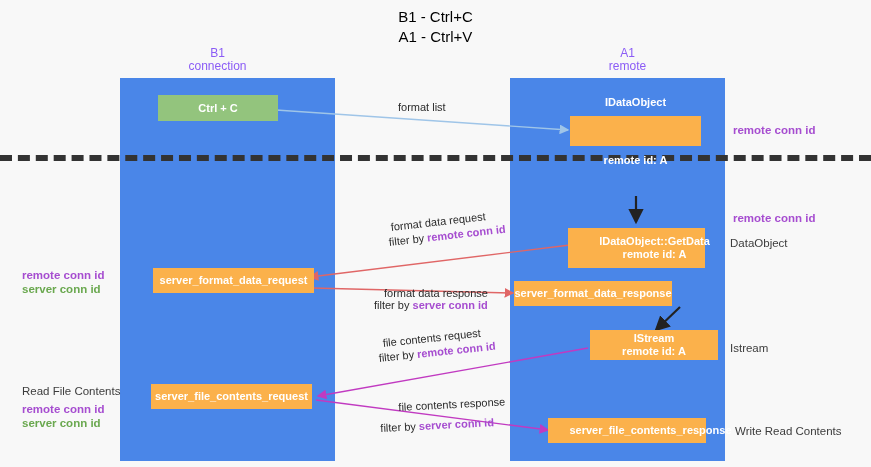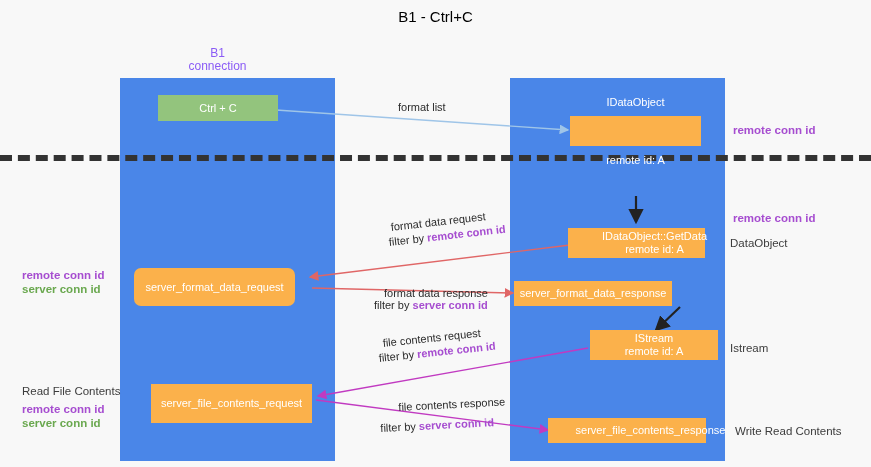--- a/index.html
+++ b/index.html
@@ -17,20 +17,21 @@
   .lane{position:absolute;background:#4a86e8;}
   .lane-head{position:absolute;text-align:center;font-size:12px;line-height:13px;color:#8b5cf6;}
 
   .box{
     position:absolute;
     box-sizing:border-box;
     display:flex;flex-direction:column;
     align-items:center;justify-content:center;
     color:#ffffff;font-size:11px;line-height:13px;
     text-align:center;
+    font-weight:bold;
   }
   .box.green{background:#93c47d;}
   .box.orange{background:#fbb14b;}
   .box .l2{font-size:11px;}
 
   .sidelabel{position:absolute;font-size:11.5px;line-height:14px;}
   .sidelabel.dark{color:#3c3c3c;}
   .sidelabel .rc{color:#a64dd0;font-weight:bold;}
   .sidelabel .sc{color:#6aa84f;font-weight:bold;}
 
@@ -43,25 +44,30 @@
   .divider{position:absolute;left:0;top:155px;width:871px;height:0;
            border-top:6px dashed #333333;}
 </style>
 </head>
 <body>
 
 <div id="stage">
 
   <div class="title">
     <div>B1 - Ctrl+C</div>
+    <div>A1 - Ctrl+V</div>
   </div>
 
   <div class="lane-head" style="left:140px;top:47px;width:155px;">
     <div>B1</div>
     <div>connection</div>
+  </div>
+  <div class="lane-head" style="left:550px;top:47px;width:155px;">
+    <div>A1</div>
+    <div>remote</div>
   </div>
 
   <div class="lane" style="left:120px;top:78px;width:215px;height:383px;"></div>
   <div class="lane" style="left:510px;top:78px;width:215px;height:383px;"></div>
 
   <svg id="wires" viewBox="0 0 871 467">
     <defs>
       <marker id="ar-blue" markerWidth="7" markerHeight="7" refX="6" refY="3.5" orient="auto">
         <polygon points="0,0 7,3.5 0,7" fill="#9fc5e8"></polygon>
       </marker>
@@ -90,35 +96,35 @@
 
     <line x1="316" y1="400" x2="548" y2="430" stroke="#c13ac1" stroke-width="1.4" marker-end="url(#ar-pur)"></line>
   </svg>
 
   <div class="divider"></div>
 
   <div class="box green" style="left:158px;top:95px;width:120px;height:26px;">
     <div>Ctrl + C</div>
   </div>
 
-  <div class="box orange" style="left:134px;top:268px;width:161px;height:38px;border-radius:7px;">
+  <div class="box orange" style="left:153px;top:268px;width:161px;height:25px;">
     <div>server_format_data_request</div>
   </div>
 
-  <div class="box orange" style="left:151px;top:384px;width:161px;height:39px;">
+  <div class="box orange" style="left:151px;top:384px;width:161px;height:25px;">
     <div>server_file_contents_request</div>
   </div>
 
   <div class="box orange" style="left:570px;top:116px;width:131px;height:30px;gap:45px;">
     <div>IDataObject</div>
     <div class="l2">remote id: A</div>
   </div>
 
 
-  <div class="box orange" style="left:568px;top:228px;width:137px;height:30px;padding-left:36px;">
+  <div class="box orange" style="left:568px;top:228px;width:137px;height:40px;padding-left:36px;">
     <div>IDataObject::GetData</div>
     <div class="l2">remote id: A</div>
   </div>
 
   <div class="box orange" style="left:514px;top:281px;width:158px;height:25px;">
     <div>server_format_data_response</div>
   </div>
 
   <div class="box orange" style="left:590px;top:330px;width:128px;height:30px;">
     <div>IStream</div>

